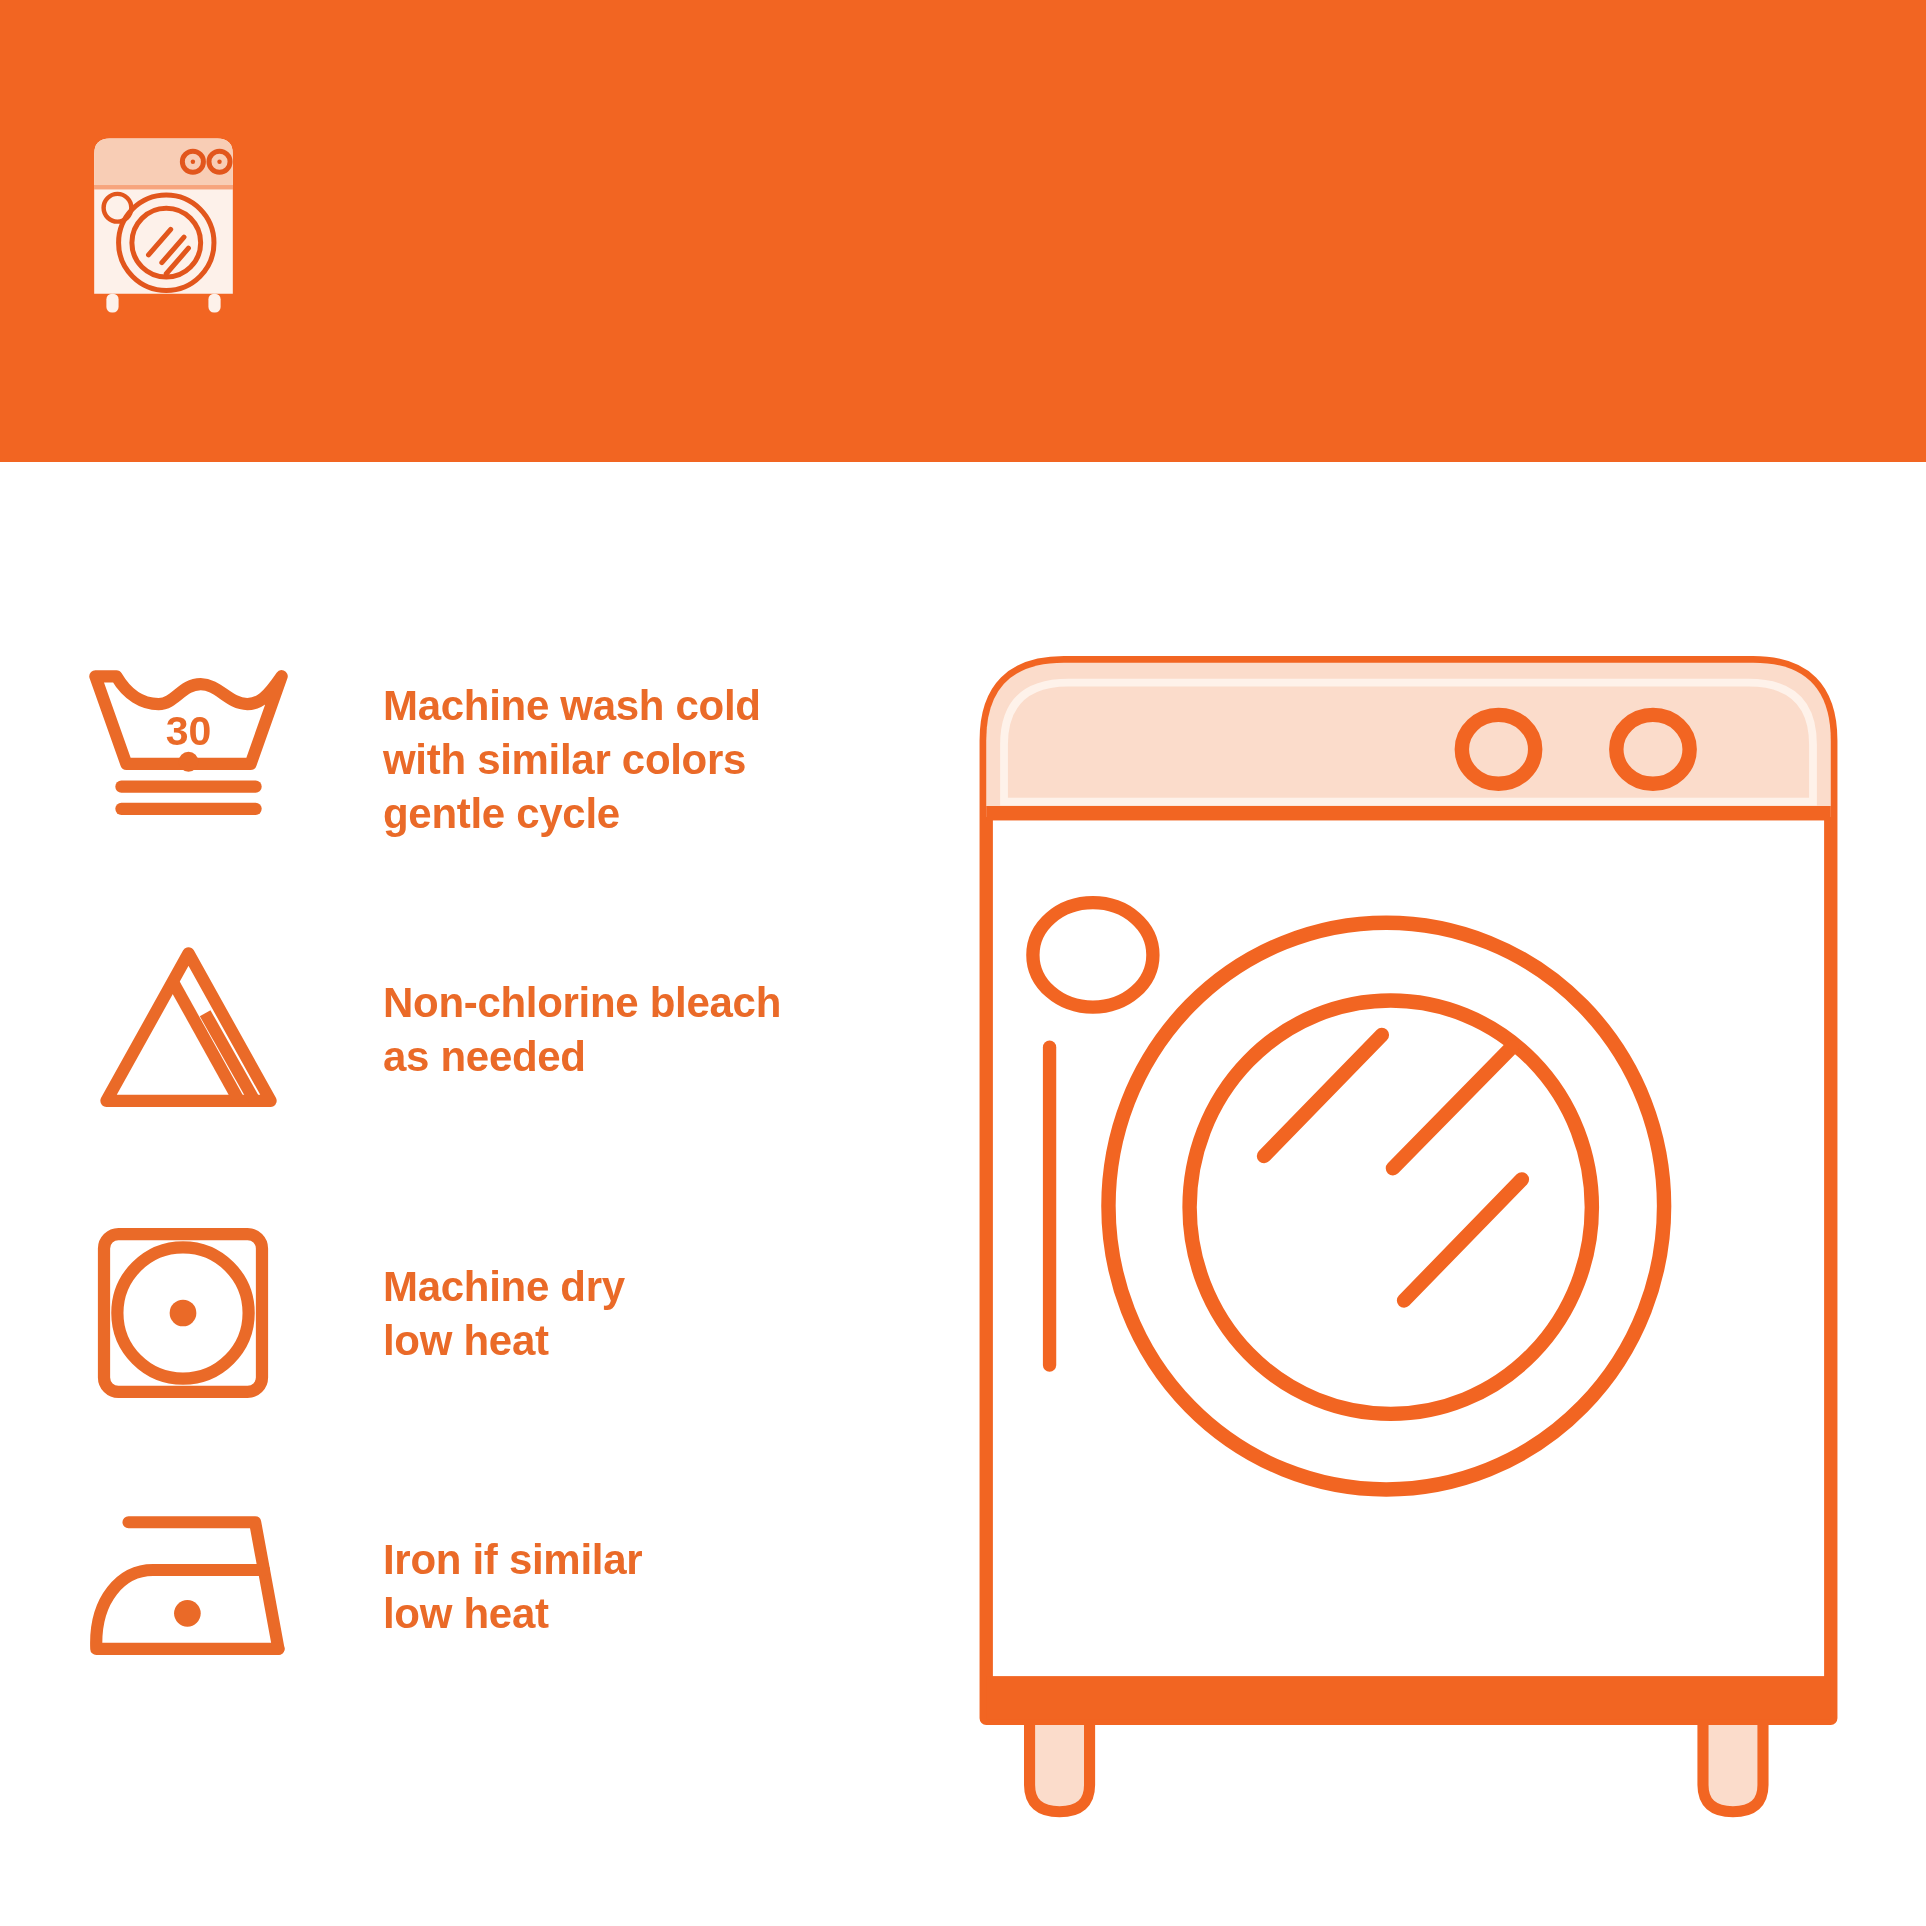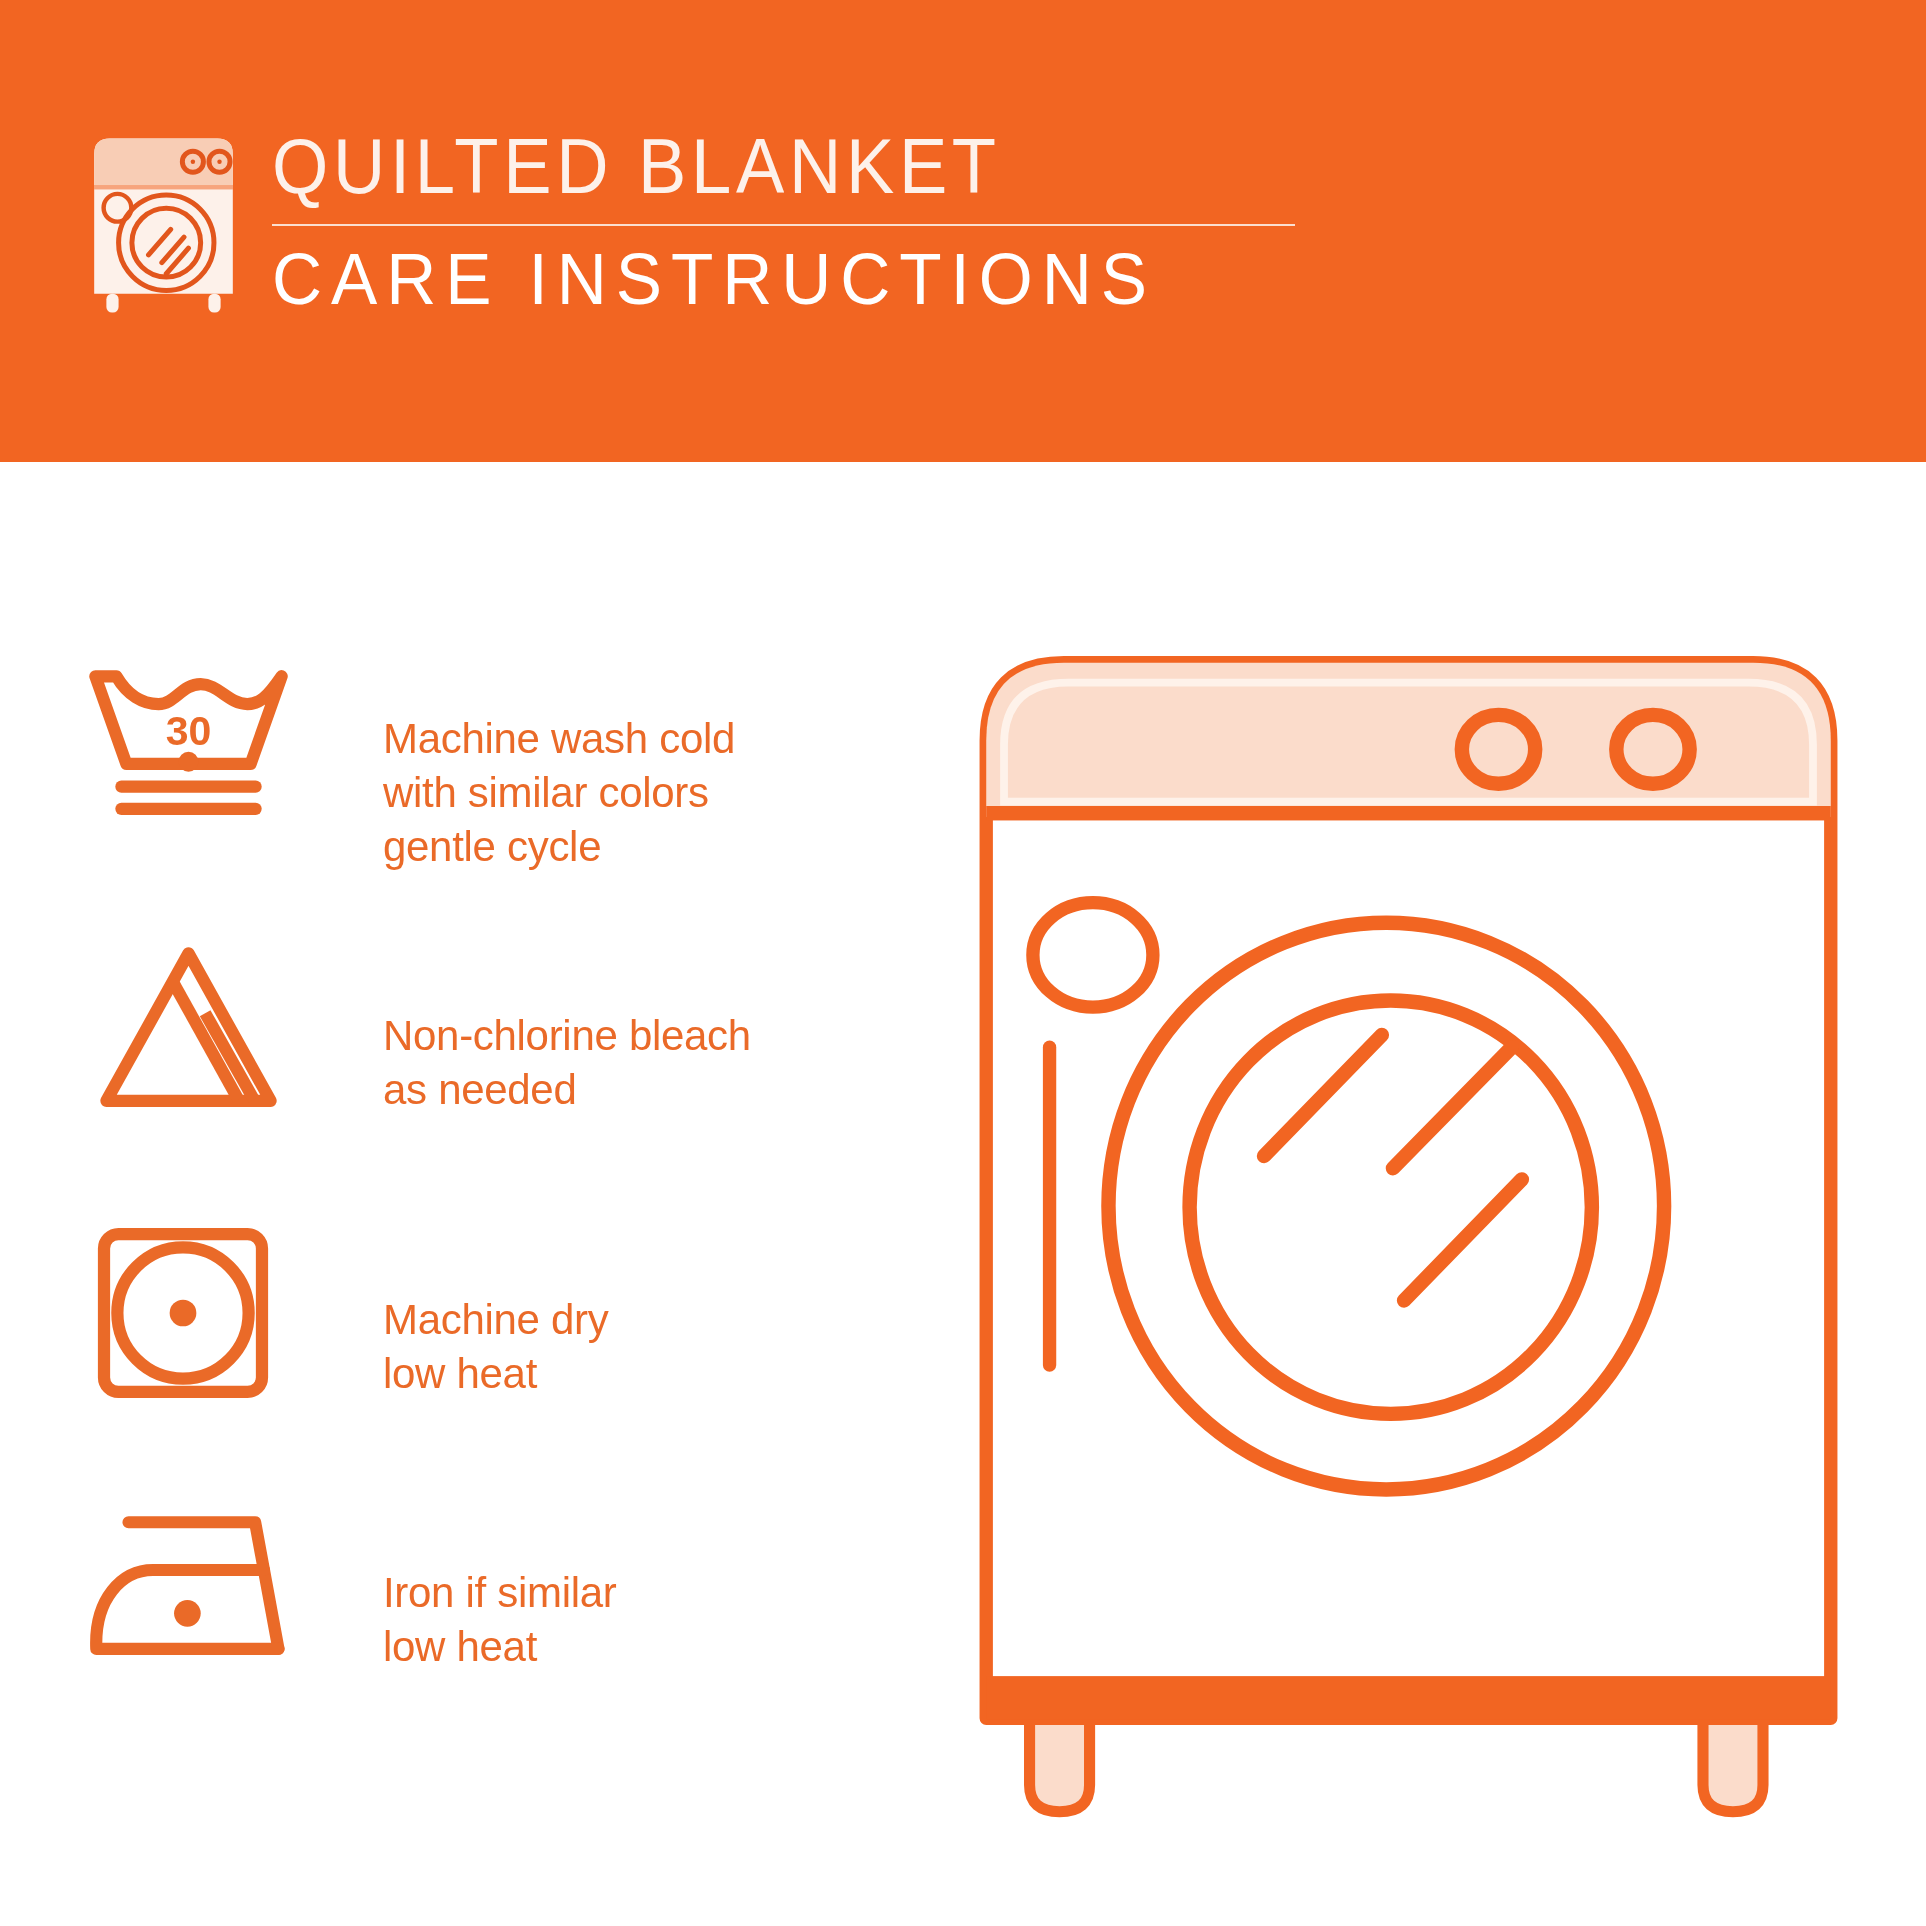--- a/index.html
+++ b/index.html
@@ -105,25 +105,24 @@
     width: 211px;
     height: 183px;
   }
 
   .care-text {
     position: absolute;
     left: 300px;
     color: #EA6A28;
     font-family: "Liberation Sans", sans-serif;
     font-size: 42px;
-    font-weight: 400;
+    font-weight: 700;
     line-height: 1.28;
     letter-spacing: -0.3px;
     white-space: pre-line;
-    margin-top: 33px;
   }
 
   
   .care-row.r1 .care-text { top: 23px; }
   .care-row.r2 .care-text { top: 42px; }
   .care-row.r3 .care-text { top: 48px; }
   .care-row.r4 .care-text { top: 43px; }
 
   .care-row.r1 .care-symbol { top: 6.7px; }
   .care-row.r2 .care-symbol { top: 5.6px; }
@@ -171,25 +170,20 @@
 
           <line x1="118" y1="218" x2="158" y2="172" stroke="#E2561C" stroke-width="9" stroke-linecap="round"></line>
           <line x1="142" y1="232" x2="182" y2="186" stroke="#E2561C" stroke-width="9" stroke-linecap="round"></line>
           <line x1="150" y1="252" x2="190" y2="206" stroke="#E2561C" stroke-width="9" stroke-linecap="round"></line>
 
           <rect x="42" y="288" width="22" height="34" rx="10" fill="#FDF1EA"></rect>
           <rect x="226" y="288" width="22" height="34" rx="10" fill="#FDF1EA"></rect>
         </svg>
       </div>
 
-      <div class="header-text-col">
-        <div class="title-main">QUILTED BLANKET</div>
-        <div class="title-divider"></div>
-        <div class="title-sub">CARE INSTRUCTIONS</div>
-      </div>
 
     </div>
   </div>
 
   <div class="care-list">
 
     <div class="care-row r1">
       <div class="care-symbol">
         <svg viewBox="0 0 380 330" width="211" height="183" aria-hidden="true">
 

